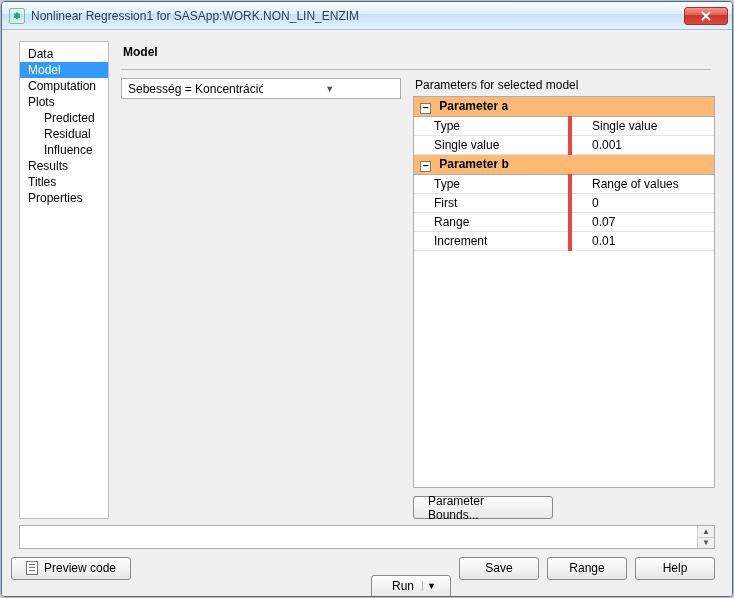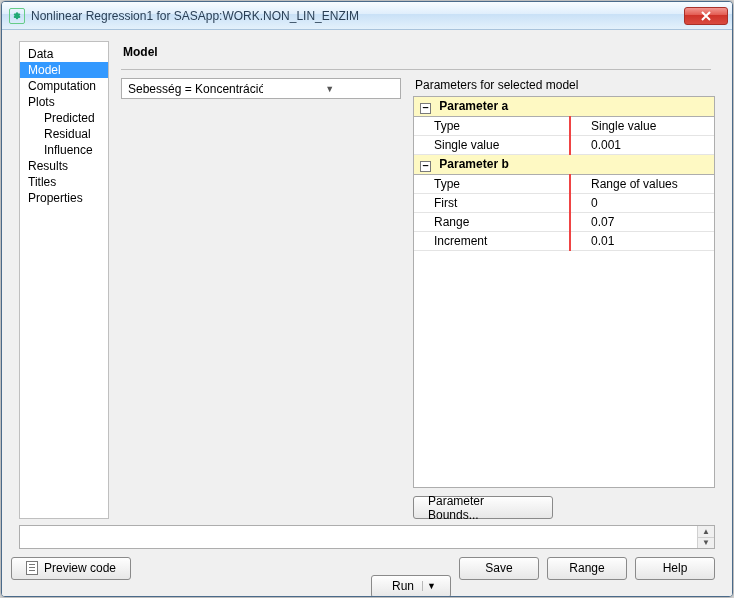--- a/index.html
+++ b/index.html
@@ -31,24 +31,24 @@
     .row{ display:flex; gap:12px; flex:1; min-height:0; }
     .col-left{ width:280px;}
     .col-right{ flex:1; display:flex; flex-direction:column;}
     .lbl{ margin:0 0 4px 2px;}
     .combo{ display:flex; align-items:center; background:#fff; border:1px solid #adadad; height:21px; padding:0 3px 0 6px; }
     .combo span{ flex:1; white-space:nowrap; overflow:hidden; }
     .combo .arrow{ width:14px; text-align:center; color:#555; font-size:9px;}
 
     .grid{ flex:1; border:1px solid #adadad; background:#fff; overflow:hidden; }
     .grid table{ width:100%; border-collapse:collapse;}
-    .grid th{ background:#fef9c3; text-align:left; font-weight:bold; padding:2px 4px; }
+    .grid th{ background:#fdba74; text-align:left; font-weight:bold; padding:2px 4px; }
     .grid th.top{ border-bottom:1px solid #adadad;}
     .grid td{ padding:2px 6px 2px 20px; border-bottom:1px solid #e4e4e4;}
-    .grid td:first-child{ width:52%; border-right:2px solid #ef4444;}
+    .grid td:first-child{ width:52%; border-right:4px solid #ef4444;}
     .collapser{ display:inline-block;width:11px;height:11px;border:1px solid #7a7a7a;background:#fff;text-align:center;line-height:7px;font-size:11px;margin:0 5px 0 2px;vertical-align:-1px;}
 
     .param-btn-row{ padding:6px 0 0 0;}
     .btn{ height:23px; border:1px solid #8a8a8a; border-radius:3px;
       background:linear-gradient(#fefefe,#e7e7e7); padding:0 14px; display:inline-flex; align-items:center; justify-content:center; cursor:default;}
     .btn.drop{ padding-right:4px;margin-top:36px;}
     .btn .dsplit{ border-left:1px solid #b8b8b8; margin-left:8px; padding:0 4px; font-size:9px;}
 
     .txtbar{ position:absolute; left:8px; right:8px; bottom:38px; height:24px; background:#fff; border:1px solid #adadad; display:flex;}
     .txtbar .area{ flex:1;}

